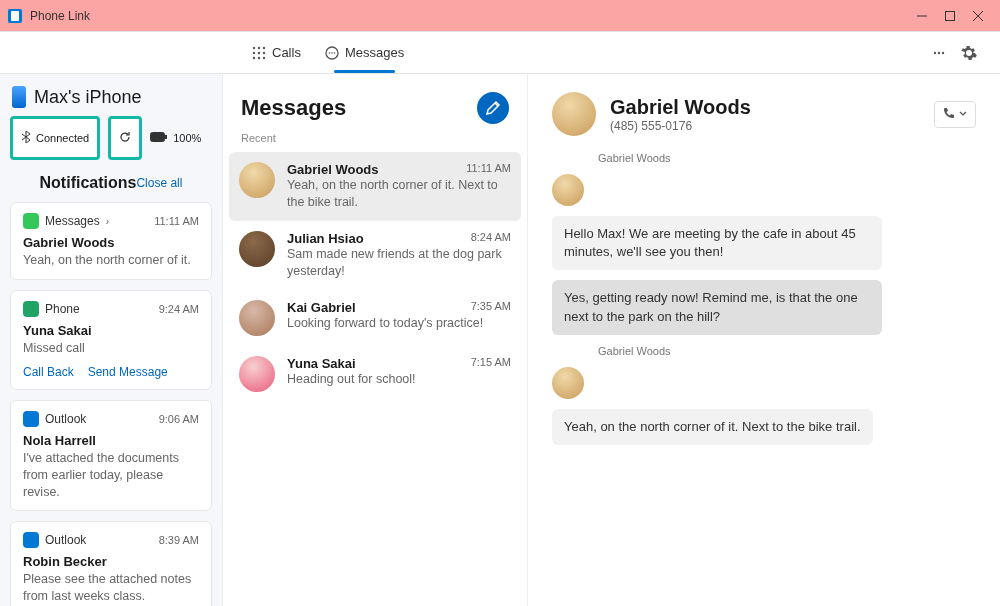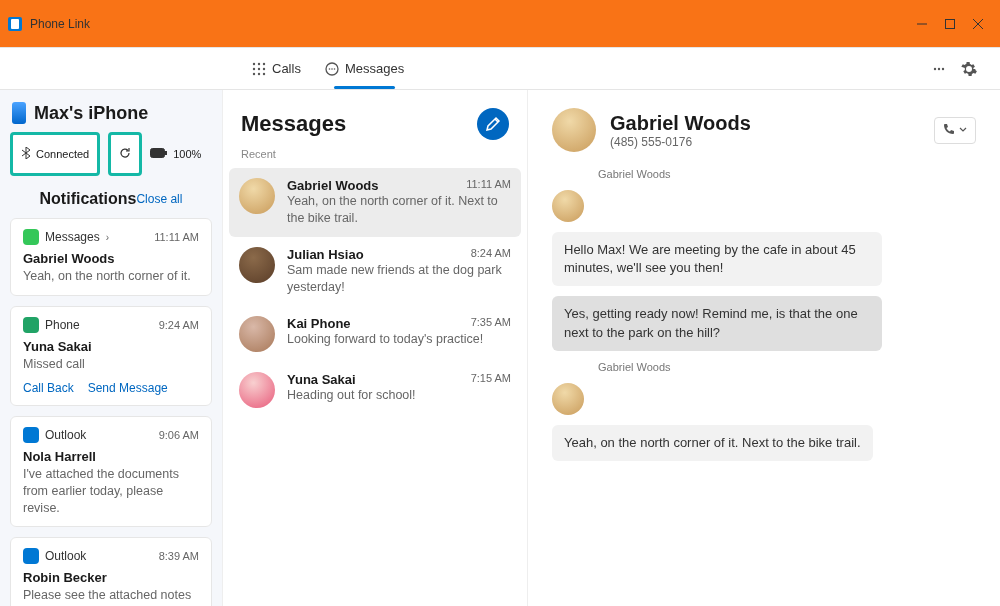--- a/index.html
+++ b/index.html
@@ -1,32 +1,32 @@
 <!DOCTYPE html>
 <html><head>
 <meta charset="utf-8">
 <style>
   * { box-sizing: border-box; margin: 0; padding: 0; }
   body { font-family: "Segoe UI", -apple-system, sans-serif; font-size: 13px; color: #1a1a1a; background: #f5f7fb; width: 1000px; height: 606px; overflow: hidden; }
-  .titlebar { display: flex; align-items: center; height: 48px; padding: 0 8px; background: #f97316; border-bottom: 1px solid #e5e5e5; }
+  .titlebar { display: flex; align-items: center; height: 32px; padding: 0 8px; background: #fca5a5; border-bottom: 1px solid #e5e5e5; }
   .titlebar .app-icon { width: 14px; height: 14px; background: #0078d4; border-radius: 2px; margin-right: 8px; display: flex; align-items: center; justify-content: center; }
   .titlebar .app-title { font-size: 12px; color: #333; }
   .titlebar .spacer { flex: 1; }
   .win-btn { width: 28px; height: 28px; display: flex; align-items: center; justify-content: center; cursor: pointer; }
   .topbar { display: flex; align-items: center; height: 42px; padding: 0 16px 0 240px; background: #fff; border-bottom: 1px solid #e5e5e5; }
   .tab { display: flex; align-items: center; gap: 6px; padding: 0 12px; height: 100%; cursor: pointer; font-size: 13px; color: #333; position:relative; }
   .tab.active::after { content:""; position:absolute; bottom:0; left:20%; width:60%; height:3px; background:#0078d4; border-radius:2px; }
   .tab-icon { display:inline-flex; }
   .topbar .spacer { flex:1; }
   .icon-btn { width: 30px; height: 30px; display: flex; align-items: center; justify-content: center; cursor:pointer; border-radius:4px; }
   .main { display:flex; height: calc(606px - 32px - 42px); background:#f5f7fb; }
   .sidebar { width: 222px; padding: 0 10px 10px 10px; overflow-y:auto; }
   .device-row { display:flex; align-items:center; gap:8px; margin: 12px 0 8px 2px; }
   .device-icon { width:14px; height:22px; background: linear-gradient(#4aa3ff,#0066cc); border-radius:3px; }
-  .device-name { font-size:18px; font-weight:700; }
+  .device-name { font-size:18px; font-weight:400; }
   .status-row { display:flex; align-items:center; gap:8px; margin-bottom:14px; }
   .chip { display:flex; align-items:center; gap:5px; font-size:11px; background:#fff; border:3px solid #14b8a6; border-radius:4px; padding:12px 8px; }
   .notif-head { display:flex; align-items:center; justify-content:center; margin:4px 2px 10px 2px; }
   .notif-head h2 { font-size:16px; font-weight:600; }
   .link { color:#0067c0; cursor:pointer; font-size:12px; }
   .card { background:#fff; border:1px solid #e6e6e6; border-radius:6px; padding:10px 12px; margin-bottom:10px; }
   .card-top { display:flex; align-items:center; gap:6px; margin-bottom:6px; }
   .app-badge { width:16px; height:16px; border-radius:4px; display:flex; align-items:center; justify-content:center; font-size:10px; color:#fff; }
   .app-badge.green { background:#34c759; }
   .app-badge.green2 { background:#21a366; }
@@ -250,21 +250,21 @@
               <span class="convo-name">Julian Hsiao</span>
               <span class="convo-time">8:24 AM</span>
             </div>
             <div class="convo-prev">Sam made new friends at the dog park yesterday!</div>
           </div>
         </div>
         <div class="convo">
           <div class="avatar av-km"></div>
           <div class="convo-main">
             <div class="convo-row1">
-              <span class="convo-name">Kai Phone</span>
+              <span class="convo-name">Kai Gabriel</span>
               <span class="convo-time">7:35 AM</span>
             </div>
             <div class="convo-prev">Looking forward to today's practice!</div>
           </div>
         </div>
         <div class="convo">
           <div class="avatar av-ys"></div>
           <div class="convo-main">
             <div class="convo-row1">
               <span class="convo-name">Yuna Sakai</span>

